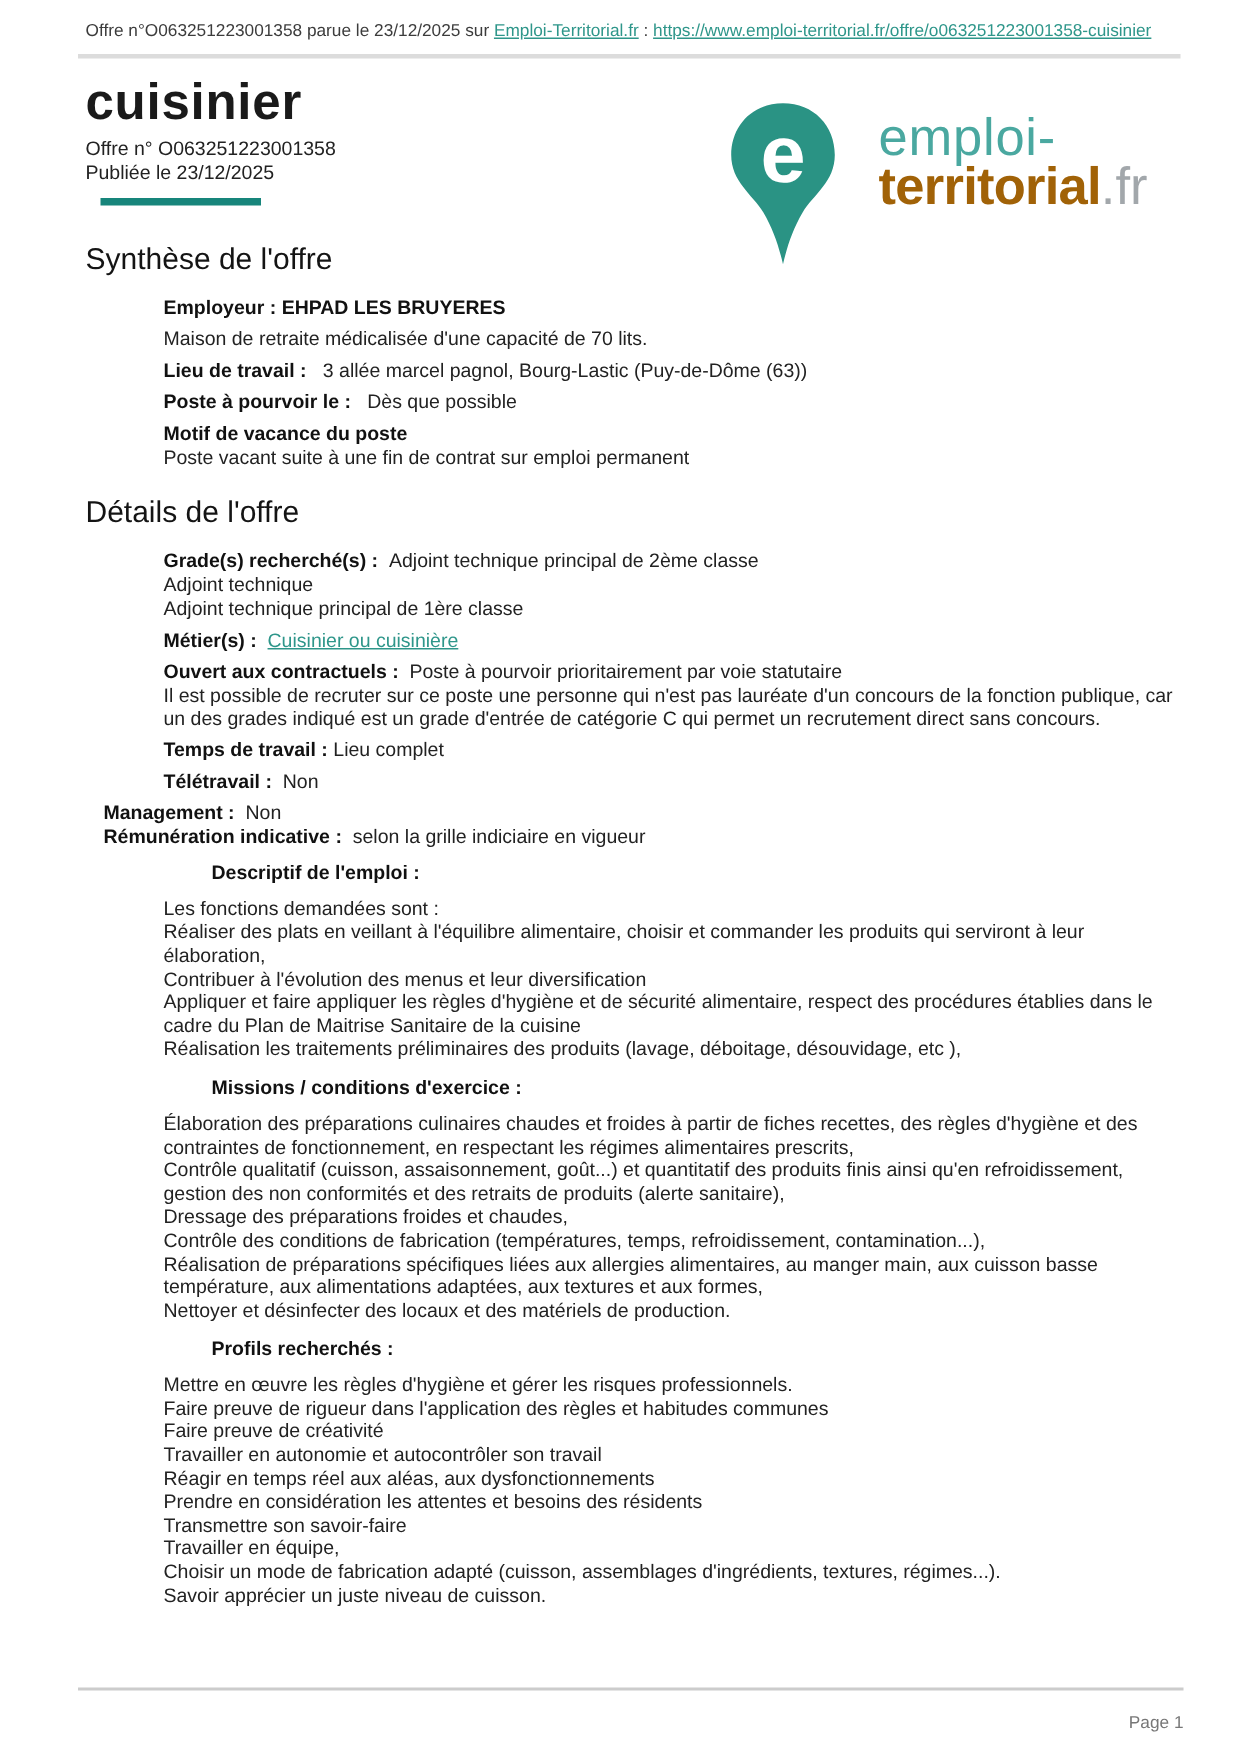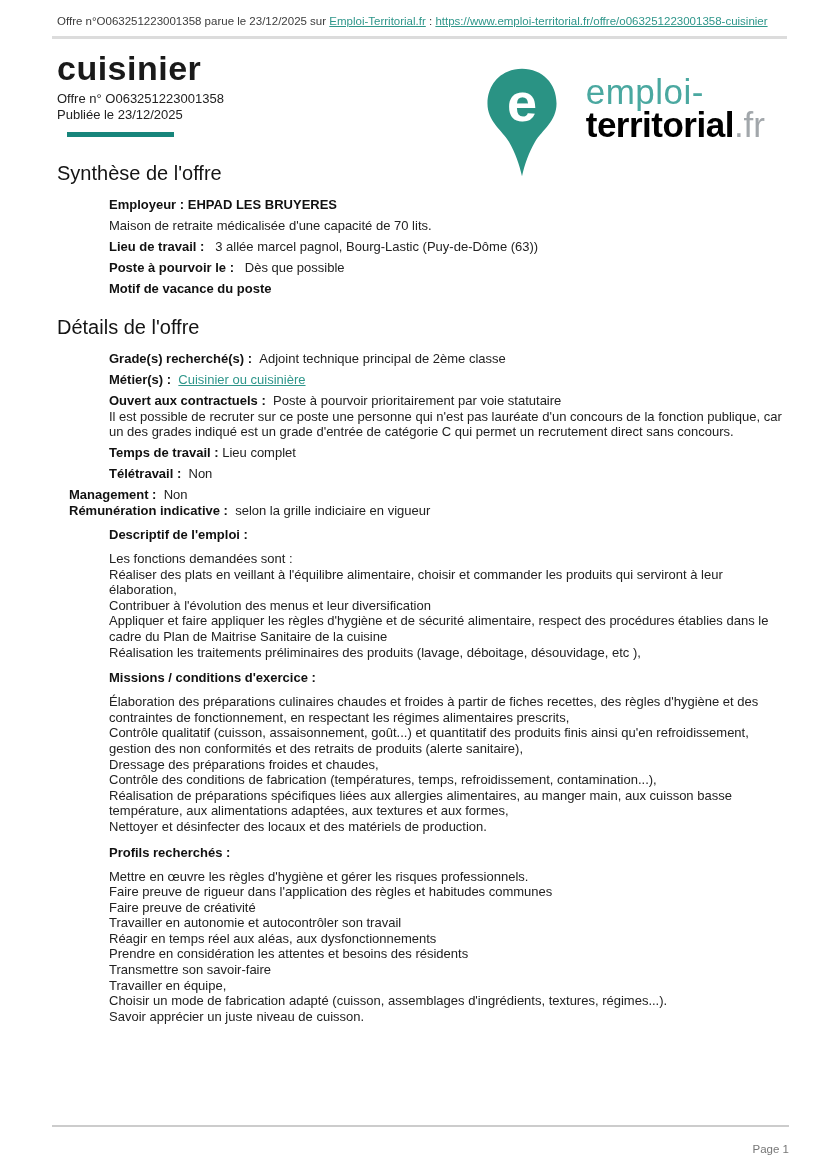--- a/index.html
+++ b/index.html
@@ -51,42 +51,42 @@
   }
   .logo {
     position: absolute;
     top: 16px; right: 22px;
     display: flex; align-items: flex-start;
   }
   .logo-pin { width: 76px; height: 112px; }
   .logo-text { margin-left: 26px; margin-top: 8px; line-height: 0.95; }
   .logo-line1 { font-size: 35px; color: #4aa8a0; letter-spacing: 0.5px; }
   .logo-line2 { font-size: 35px; }
-  .logo-territorial { font-weight: bold; color: #000000; letter-spacing: -0.5px; }
+  .logo-territorial { font-weight: bold; color: #a16207; letter-spacing: -0.5px; }
   .logo-fr { color: #a2a7ab; }
 
   
   .section-heading {
     font-size: 20px;
     font-weight: normal;
     color: #141414;
     line-height: 1.2;
   }
   .sh1 { margin-top: 24px; }
   .sh2 { margin-top: 18px; }
 
   .indent { margin-left: 52px; margin-top: 12px; max-width: 681px; }
   .row { font-size: 13px; line-height: 16px; margin-bottom: 5px; }
   .row b, .lbl { font-weight: bold; color: #111; }
   .multiline { white-space: pre-line; line-height: 15.6px; }
   .note { font-size: 13px; line-height: 15.6px; margin-bottom: 5px; }
 
   .fullleft { margin-left: 12px; font-size: 13px; line-height: 16px; }
 
-  .para-head { font-size: 13px; line-height: 16px; font-weight: bold; color: #111; margin-top: 10px; }
+  .para-head { font-size: 13px; line-height: 16px; font-weight: bold; color: #111; margin-top: 10px; margin-left: 32px; }
   .para { font-size: 13px; margin-top: 8px; color: #222; }
 
   
   .footer {
     position: absolute;
     left: 52px; right: 38px; bottom: 14px;
   }
   .footer-rule { border: none; border-top: 2px solid #cccccc; }
   .footer-page {
     text-align: right;
@@ -124,26 +124,27 @@
       </div>
     </div>
   </div>
 
   <div class="section-heading sh1">Synthèse de l'offre</div>
   <div class="indent">
     <div class="row"><span class="lbl">Employeur : </span> <b>EHPAD LES BRUYERES</b></div>
     <div class="row">Maison de retraite médicalisée d'une capacité de 70 lits.</div>
     <div class="row"><span class="lbl">Lieu de travail : </span>&nbsp;&nbsp;<span>3 allée marcel pagnol, Bourg-Lastic (Puy-de-Dôme (63))</span></div>
     <div class="row"><span class="lbl">Poste à pourvoir le : </span>&nbsp;&nbsp;<span>Dès que possible</span></div>
-    <div class="row"><span class="lbl">Motif de vacance du poste</span></div>
+    <div class="row"><span class="lbl">Motif de vacance du poste</span><div class="multiline">Poste vacant suite à une fin de contrat sur emploi permanent</div></div>
   </div>
 
   <div class="section-heading sh2">Détails de l'offre</div>
   <div class="indent">
-    <div class="row"><span class="lbl">Grade(s) recherché(s) : </span>&nbsp;<span>Adjoint technique principal de 2ème classe</span></div>
+    <div class="row"><span class="lbl">Grade(s) recherché(s) : </span>&nbsp;<span>Adjoint technique principal de 2ème classe</span><div class="multiline">Adjoint technique
+Adjoint technique principal de 1ère classe</div></div>
     <div class="row"><span class="lbl">Métier(s) : </span>&nbsp;<a class="lnk">Cuisinier ou cuisinière</a></div>
     <div class="row"><span class="lbl">Ouvert aux contractuels : </span>&nbsp;<span>Poste à pourvoir prioritairement par voie statutaire</span><div class="note">Il est possible de recruter sur ce poste une personne qui n'est pas lauréate d'un concours de la fonction publique, car un des grades indiqué est un grade d'entrée de catégorie C qui permet un recrutement direct sans concours.</div></div>
     <div class="row"><span class="lbl">Temps de travail : </span><span>Lieu complet</span></div>
     <div class="row"><span class="lbl">Télétravail : </span>&nbsp;<span>Non</span></div>
   </div>
   <div class="fullleft"><span class="lbl">Management : </span>&nbsp;<span>Non</span></div>
   <div class="fullleft"><span class="lbl">Rémunération indicative : </span>&nbsp;<span>selon la grille indiciaire en vigueur</span></div>
 
   <div class="indent" style="margin-top:8px">
     <div class="para-head" style="margin-top:0">Descriptif de l'emploi :</div>

